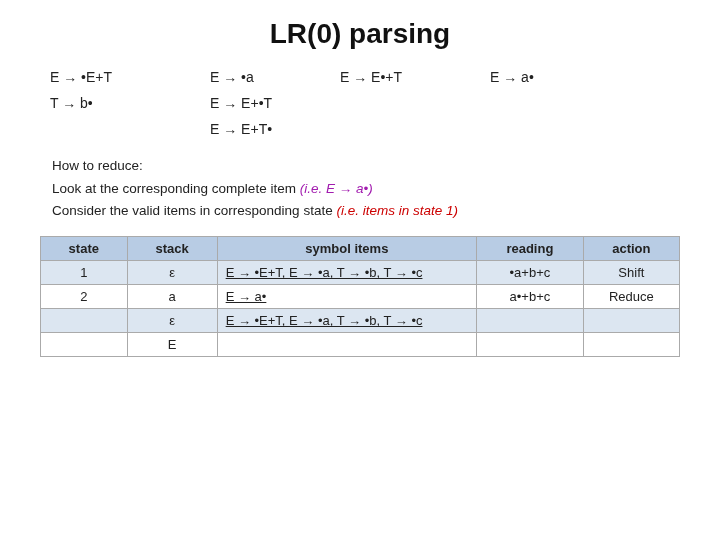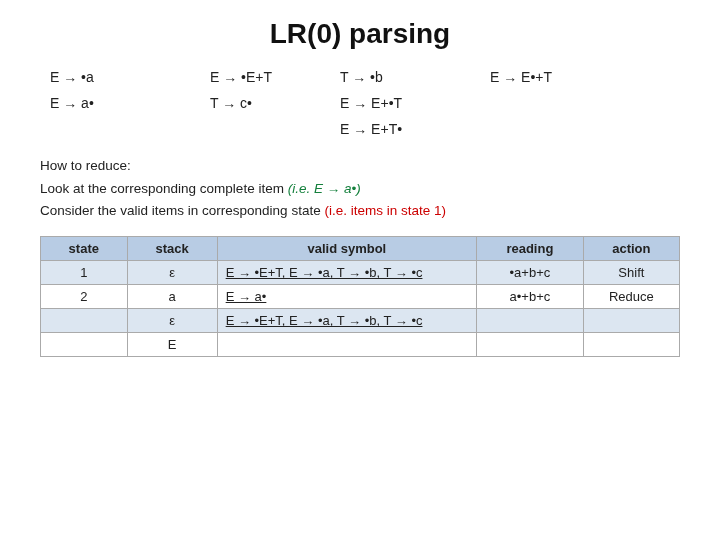--- a/index.html
+++ b/index.html
@@ -33,28 +33,29 @@
     }
     .prod {
       font-size: 14px;
       line-height: 1.7;
       white-space: nowrap;
     }
     .how-to {
       font-size: 13.5px;
       line-height: 1.65;
       margin-bottom: 14px;
-      margin-left: 0;
+      margin-left: 12px;
     }
     .how-to span.italic {
       font-style: italic;
-      color: #15803d;
+      color: #a21caf;
     }
     .how-to span.red {
       color: #c00;
+      font-style: italic;
     }
     .how-to span.blue {
       color: #1a1aff;
       font-style: italic;
     }
     table {
       width: 100%;
       border-collapse: collapse;
       font-size: 13px;
     }
@@ -85,27 +86,26 @@
     }
   </style>
 </head>
 <body>
 
 <div class="page">
   <h1>LR(0) parsing</h1>
 
   <div class="productions-grid">
 
+    <div class="prod">E → •E+T</div>
     <div class="prod">E → •a</div>
-    <div class="prod">E → •E+T</div>
-    <div class="prod">T → •b</div>
 
     <div class="prod">E → E•+T</div>
     <div class="prod">E → a•</div>
-    <div class="prod">T → c•</div>
+    <div class="prod">T → b•</div>
 
     <div class="prod">E → E+•T</div>
     <div class="prod"></div>
     <div class="prod"></div>
     <div class="prod"></div>
 
     <div class="prod">E → E+T•</div>
     <div class="prod"></div>
     <div class="prod"></div>
     <div class="prod"></div>
@@ -115,21 +115,21 @@
     <div>How to reduce:</div>
     <div>Look at the corresponding complete item <span class="italic">(i.e. E → a•)</span></div>
     <div>Consider the valid items in corresponding state <span class="red">(i.e. items in state 1)</span></div>
   </div>
 
   <table>
     <thead>
       <tr>
         <th>state</th>
         <th>stack</th>
-        <th>valid symbol</th>
+        <th>symbol items</th>
         <th>reading</th>
         <th>action</th>
       </tr>
     </thead>
     <tbody>
       <tr>
         <td>1</td>
         <td>ε</td>
         <td class="left">E → •E+T, E → •a, T → •b, T → •c</td>
         <td>•a+b+c</td>

